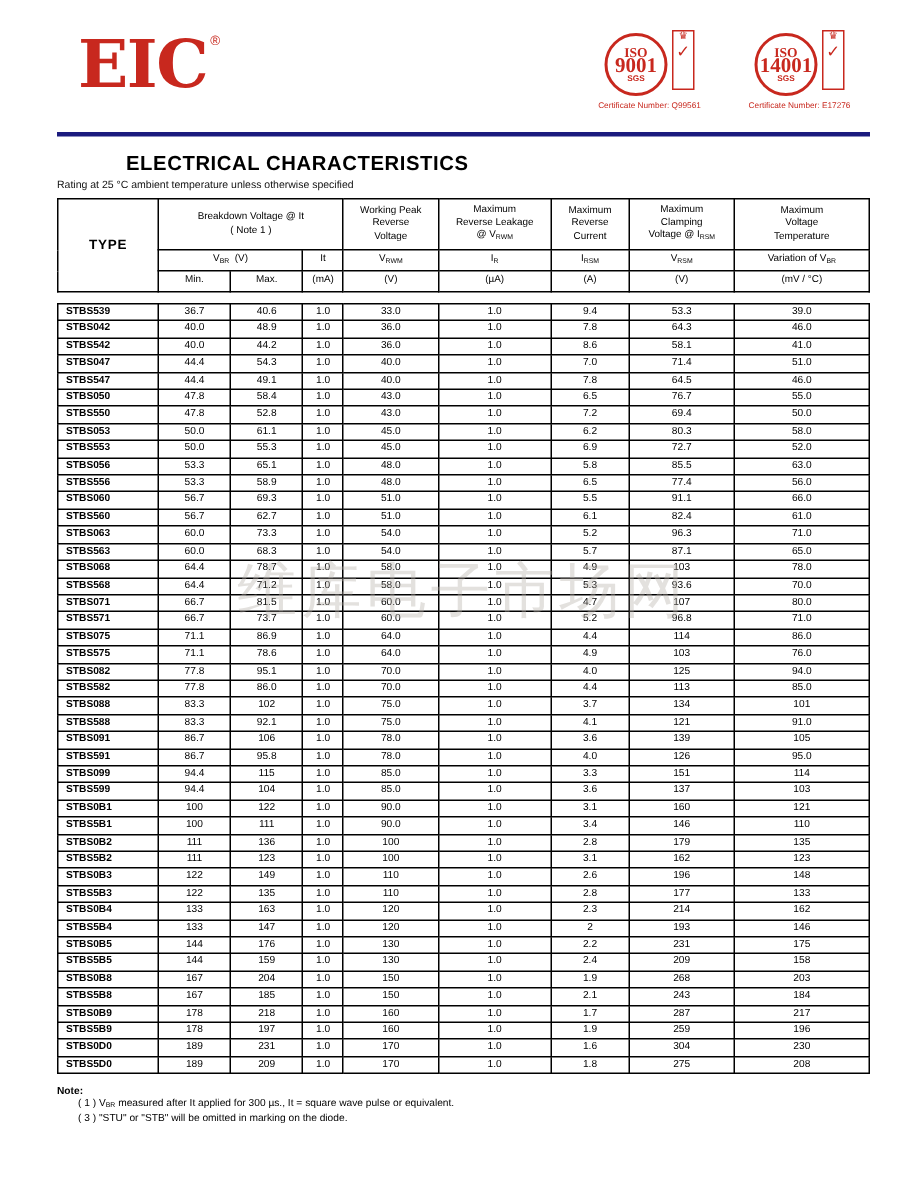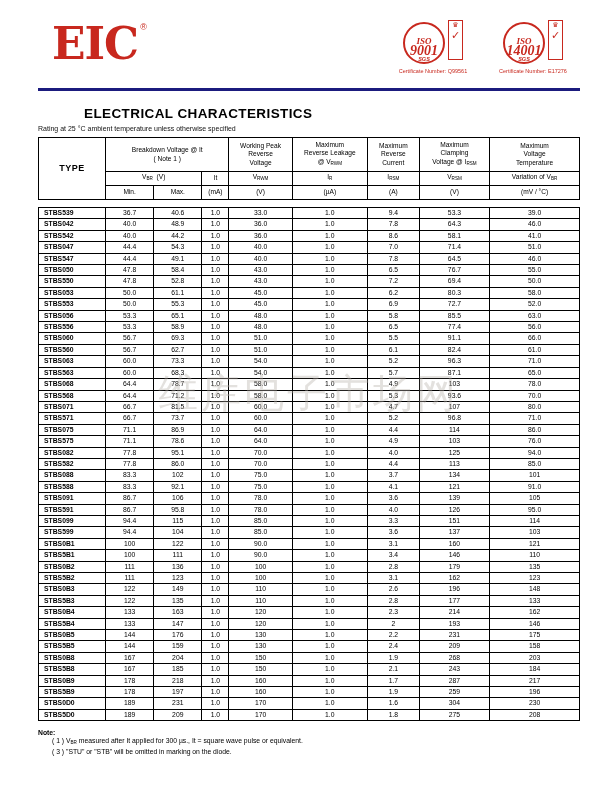--- a/index.html
+++ b/index.html
@@ -9,32 +9,32 @@
   .content { position:absolute; left:38px; top:0; width:542px; }
 
   
   .top-header { display:flex; justify-content:space-between; align-items:flex-start; margin-top:20px; height:66px; }
   .logo-wrap { display:flex; align-items:flex-start; padding-left:14px; padding-top:2px; }
   .logo-text { color:var(--brand-red); font-size:44px; line-height:44px; font-weight:bold; letter-spacing:-1px; font-family:"DejaVu Serif",serif; }
   .logo-reg { color:var(--brand-red); font-size:9px; margin-left:2px; }
   .iso-area { display:flex; gap:10px; padding-right:2px; }
   .cert-block { width:90px; text-align:center; }
   .seal-row { display:flex; justify-content:center; align-items:flex-start; gap:3px; height:46px; }
-  .seal { width:42px; height:42px; border:2px solid var(--brand-red); border-radius:50%; display:flex; flex-direction:column; align-items:center; justify-content:flex-end; color:var(--brand-red); margin-top:2px;font-style:italic; }
+  .seal { width:42px; height:42px; border:2px solid var(--brand-red); border-radius:50%; display:flex; flex-direction:column; align-items:center; justify-content:center; color:var(--brand-red); margin-top:2px; }
   .seal .iso-word { font-size:9px; font-weight:bold; line-height:9px; font-family:"Liberation Serif",serif; }
   .seal .iso-num { font-size:14px; font-weight:bold; line-height:9px; font-family:"Liberation Serif",serif; }
   .seal .sgs { font-size:5.5px; font-weight:bold; line-height:6px; margin-top:1px; }
   .badge { width:15px; height:40px; border:1.5px solid var(--brand-red); display:flex; flex-direction:column; align-items:center; justify-content:flex-start; color:var(--brand-red); }
   .badge .crown { font-size:7px; line-height:8px; }
   .badge .check { font-size:11px; line-height:12px; font-weight:bold; }
   .cert-line { font-size:5.5px; color:var(--brand-red); margin-top:2px; white-space:nowrap; }
 
   .divider { height:3px; background:var(--divider-navy); margin-top:2px; }
 
-  .page-title { font-size:13.5px; font-weight:bold; letter-spacing:0.4px; margin-top:15px;padding-left:46px; }
+  .page-title { font-size:13.5px; font-weight:bold; letter-spacing:0.4px; margin-top:10px;padding-left:46px; }
   .subtitle { font-size:7px; margin-top:4px; color:#111; }
 
   
   table { border-collapse:collapse; width:100%; table-layout:fixed; }
   .hdr-table { margin-top:5px; border:1.5px solid #000; }
   .hdr-table td { border:1px solid #000; font-size:6.6px; text-align:center; vertical-align:middle; line-height:8.5px; }
   .hdr-table .r1 td { height:34px; }
   .hdr-table .r2 td { height:14px; }
   .hdr-table .r3 td { height:14px; }
   .hdr-table .type-cell { font-size:9px; font-weight:bold; letter-spacing:0.5px;margin-left:12px; }

